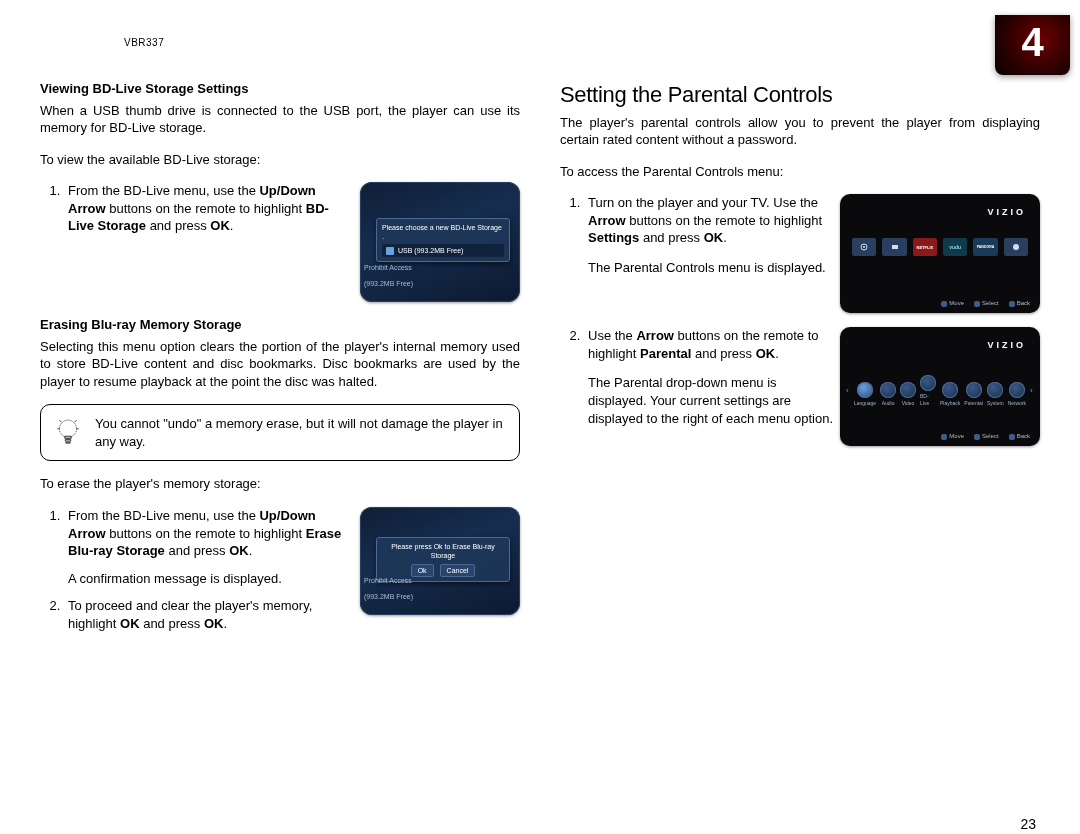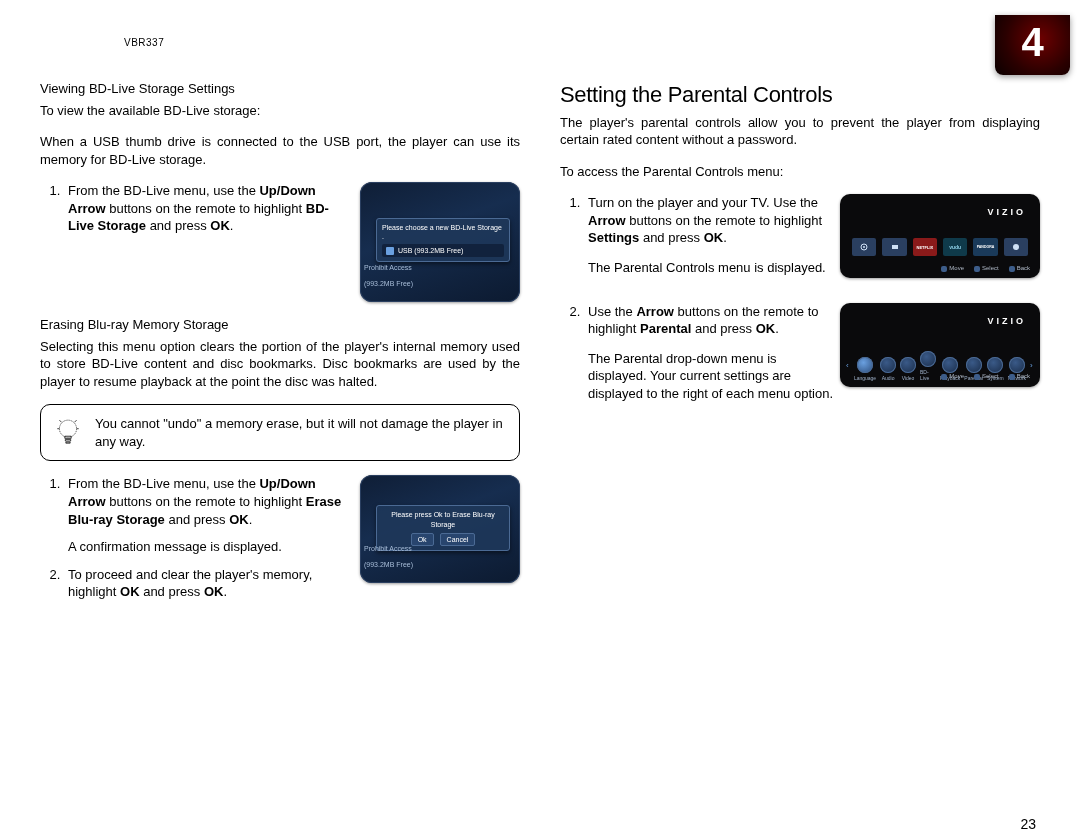--- a/index.html
+++ b/index.html
@@ -42,21 +42,21 @@
     right: 40px;
     bottom: 30px;
     display: flex;
     gap: 40px;
   }
   .col {
     flex: 1;
     min-width: 0;
   }
   .sec-head {
-    font-weight: normal;
+    font-weight: bold;
     font-size: 13px;
     margin-bottom: 4px;
   }
   .body-text {
     text-align: justify;
     margin-bottom: 14px;
   }
   ol.steps {
     padding-left: 24px;
     margin-bottom: 12px;
@@ -152,21 +152,21 @@
     height: 30px;
   }
   .heading-lg {
     font-size: 22px;
     font-weight: 300;
     margin-bottom: 4px;
     letter-spacing: -0.3px;
   }
   .vizio-thumb {
     width: 200px;
-    height: 84px;
+    height: 119px;
     background: #0a0a0c;
     border-radius: 10px;
     position: relative;
     overflow: hidden;
     box-shadow: 0 1px 3px rgba(0,0,0,0.4);
   }
   .vizio-logo {
     position: absolute;
     top: 12px;
     right: 14px;
@@ -267,22 +267,22 @@
 <body>
 
 <div class="header-model">VBR337</div>
 <div class="chapter-tab">4</div>
 
 <div class="page">
 
   <div class="col">
 
     <div class="sec-head">Viewing BD-Live Storage Settings</div>
+    <div class="body-text">When a USB thumb drive is connected to the USB port, the player can use its memory for BD-Live storage.</div>
     <div class="body-text">To view the available BD-Live storage:</div>
-    <div class="body-text">When a USB thumb drive is connected to the USB port, the player can use its memory for BD-Live storage.</div>
 
     <div class="step-row">
       <div class="step-text">
         <ol class="steps">
           <li>
             <span>From the BD-Live menu, use the </span><b>Up/Down Arrow</b><span> buttons on the remote to highlight </span><b>BD-Live Storage</b><span> and press </span><b>OK</b><span>.</span>
           </li>
         </ol>
       </div>
       <div class="thumb thumb-tall">
@@ -306,20 +306,21 @@
         <circle cx="12" cy="10" r="8" fill="none" stroke="#000" stroke-width="0.7" stroke-dasharray="1 1"></circle>
         <path d="M9 17 h6 v2 h-6 z M9.5 20 h5 v1.5 h-5 z M10 22.5 h4 v1 h-4 z" fill="none" stroke="#000" stroke-width="0.7"></path>
         <line x1="4" y1="2" x2="6" y2="4" stroke="#000" stroke-width="0.7"></line>
         <line x1="20" y1="2" x2="18" y2="4" stroke="#000" stroke-width="0.7"></line>
         <line x1="2" y1="10" x2="4" y2="10" stroke="#000" stroke-width="0.7"></line>
         <line x1="22" y1="10" x2="20" y2="10" stroke="#000" stroke-width="0.7"></line>
       </svg>
       <span>You cannot "undo" a memory erase, but it will not damage the player in any way.</span>
     </div>
 
+    <div class="body-text">To erase the player's memory storage:</div>
 
     <div class="step-row">
       <div class="step-text">
         <ol class="steps">
           <li>
             <span>From the BD-Live menu, use the </span><b>Up/Down Arrow</b><span> buttons on the remote to highlight </span><b>Erase Blu-ray Storage</b><span> and press </span><b>OK</b><span>.</span>
             <div style="height:10px"></div>
             <span>A confirmation message is displayed.</span>
           </li>
           <li>

